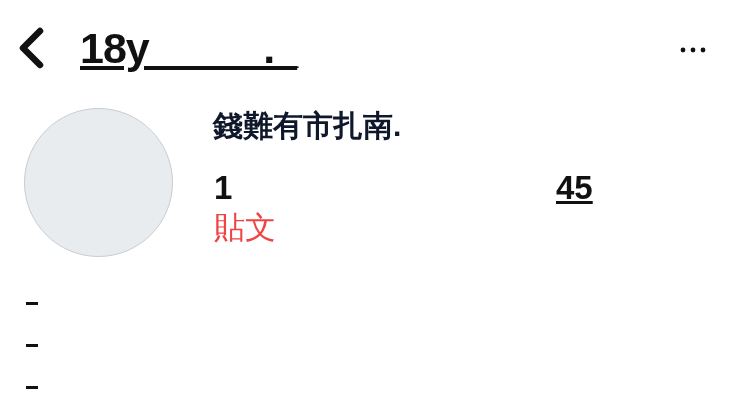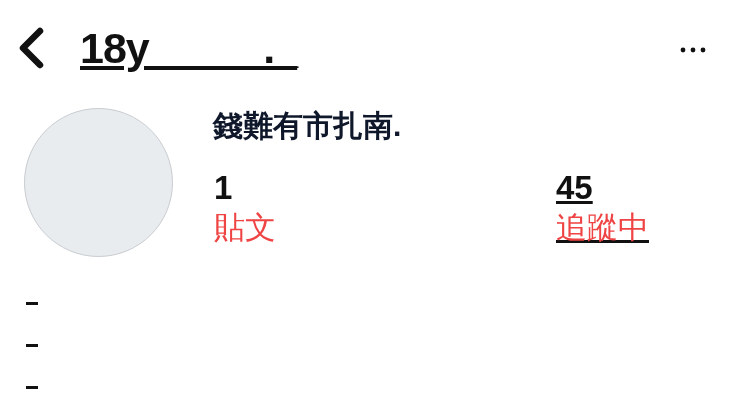--- a/index.html
+++ b/index.html
@@ -122,18 +122,17 @@
 <div class="stat" style="left:214px;">
   <span class="stat-count">1</span>
   <span class="stat-label">貼文</span>
 </div>
 
 <div class="stat" style="left:367px;">
 </div>
 
 <div class="stat" style="left:556px;text-decoration:underline;">
   <span class="stat-count">45</span>
-  <span class="stat-label">追蹤中</span>
 </div>
 
 <div class="bio-line" style="top:302px;"></div>
 <div class="bio-line" style="top:344px;"></div>
 <div class="bio-line" style="top:386px;"></div>
 
 </body></html>

